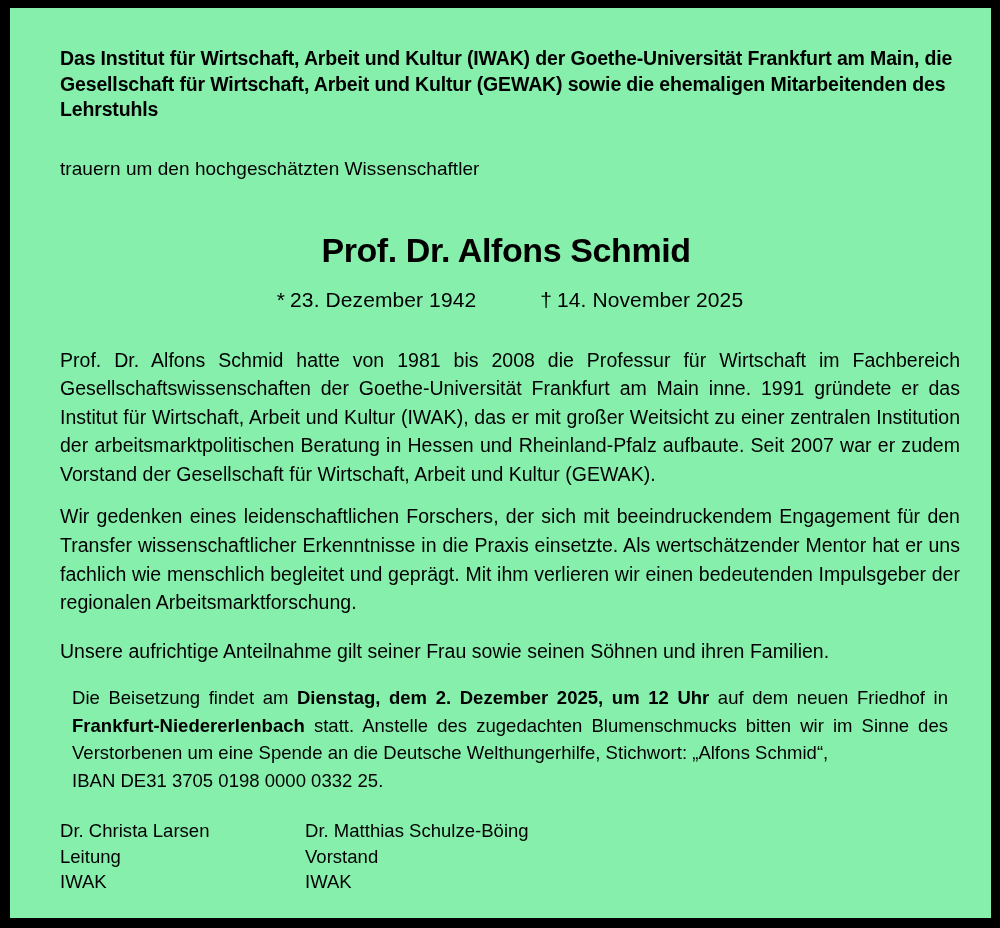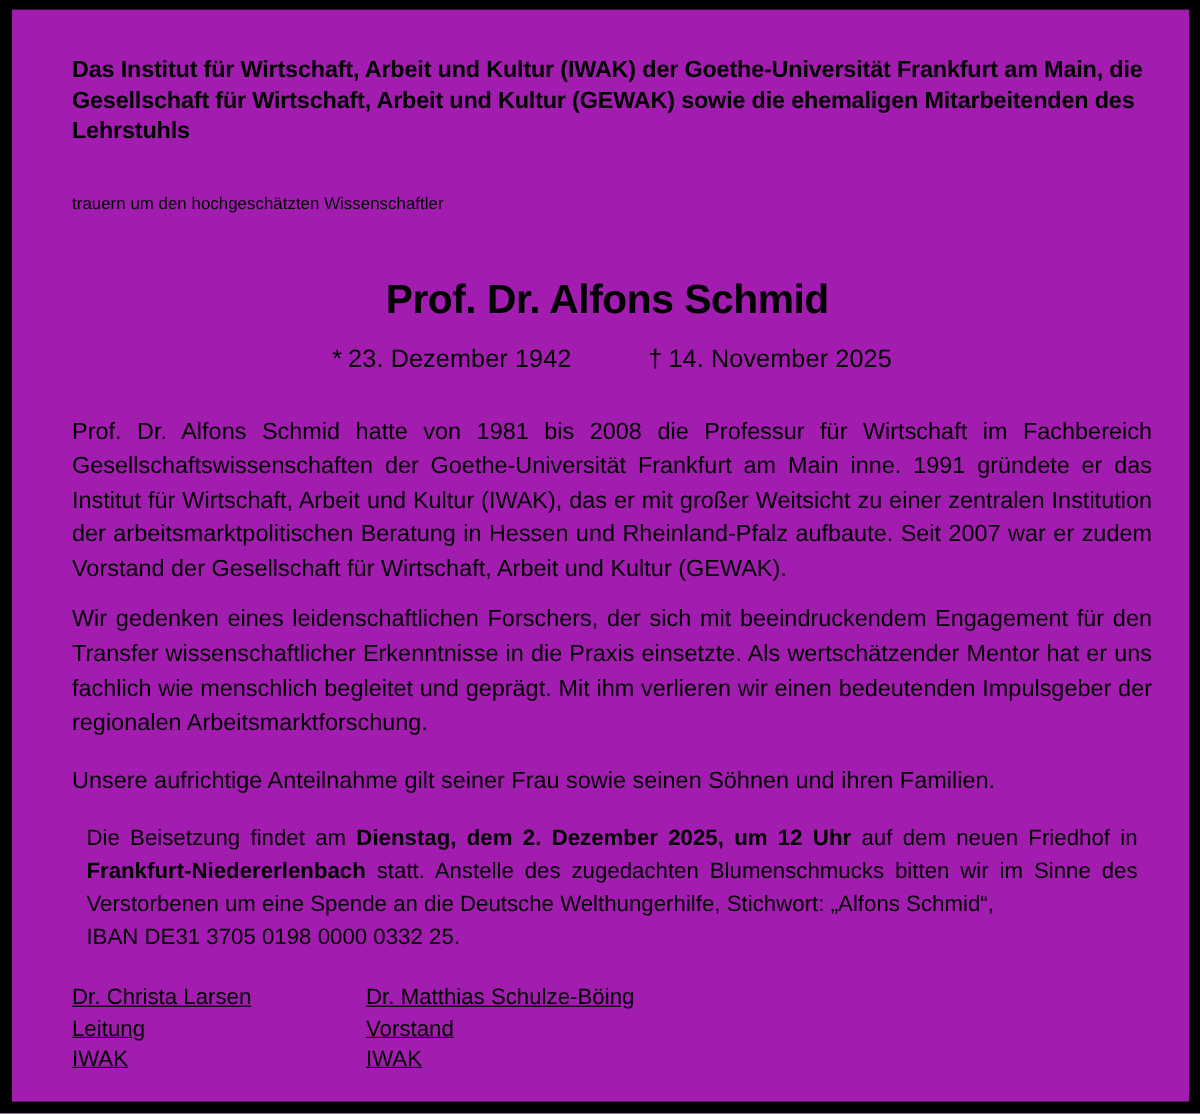--- a/index.html
+++ b/index.html
@@ -22,37 +22,37 @@
     box-sizing: border-box;
     width: 1000px;
     height: 928px;
     background: #000000;
     padding: 8px 9px 10px 10px;
   }
   .notice-page {
     box-sizing: border-box;
     width: 100%;
     height: 100%;
-    background: #a21caf;
+    background: #86efac;
     padding: 38px 31px 0 50px;
     position: relative;
   }
 
   
   .org-header {
     font-size: 19.5px;
     font-weight: bold;
     line-height: 25.5px;
     letter-spacing: -0.15px;
     margin: 0 0 34px 0;
     width: 893px;
   }
 
   .mourn-line {
-    font-size: 14px;
+    font-size: 19px;
     line-height: 24px;
     margin: 0 0 44px 0;
     letter-spacing: 0.05px;
   }
 
   .deceased-name {
     font-size: 34px;
     font-weight: bold;
     line-height: 50px;
     text-align: center;
@@ -106,21 +106,20 @@
     text-align: left;
   }
 
   
   .signatures {
     position: absolute;
     left: 50px;
     top: 810px;
     width: 895px;
     display: flex;
-    text-decoration: underline;
   }
   .sig-col {
     font-size: 18.5px;
     line-height: 25.5px;
     letter-spacing: 0.02px;
   }
   .sig-col-1 { width: 245px; }
   .sig-col-2 { width: 327px; }
   .sig-col-3 { flex: 1; }
   .sig-line { display: block; white-space: nowrap; }

